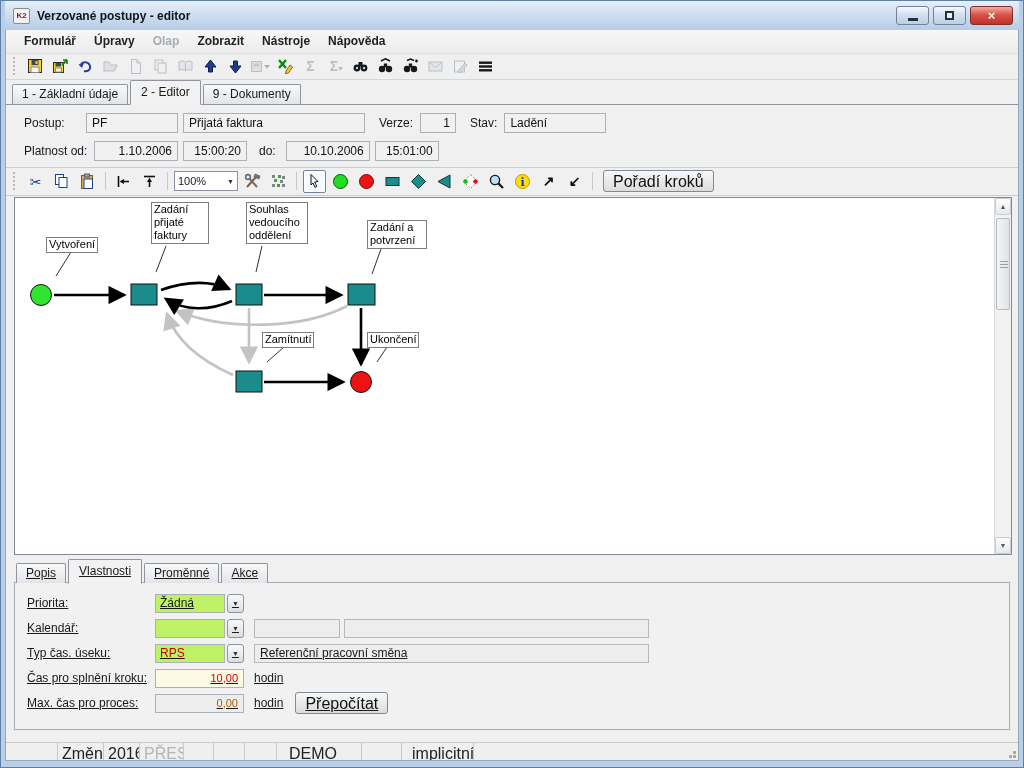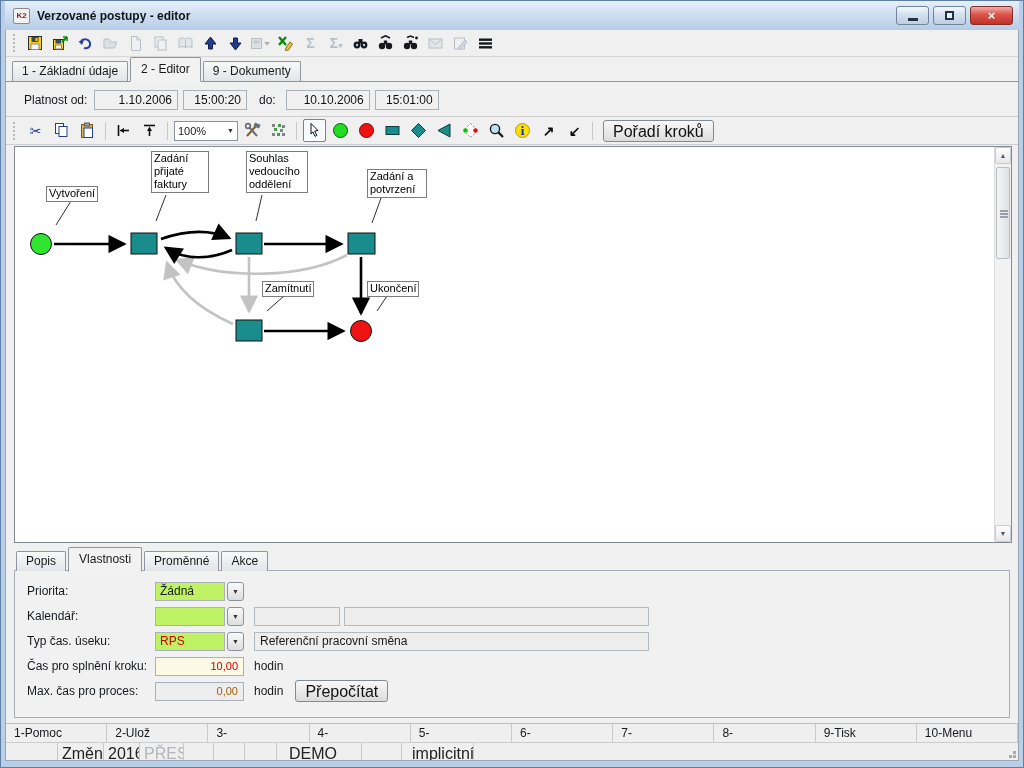--- a/index.html
+++ b/index.html
@@ -54,21 +54,21 @@
   .canvas-wrap { flex:1 1 auto; margin:1px 6px 2px 8px; border:1px solid #7f8a94; background:#fff; position:relative; overflow:hidden; }
   .dlabel { position:absolute; border:1px solid #7c7c7c; background:#fff; font-size:11px; line-height:13px; padding:0 2px 1px; white-space:pre-line; color:#000; }
   .vscroll { position:absolute; top:0; right:0; width:17px; height:100%; background:#f2f2f2; border-left:1px solid #dadada; }
   .sbtn { position:absolute; left:0; width:16px; height:17px; background:linear-gradient(#fdfdfd,#e8e8e8); border:1px solid #c8ccd2; border-radius:2px; color:#4f5a66; font-size:7px; text-align:center; line-height:15px; }
   .sbtn.up { top:0; }
   .sbtn.down { bottom:0; }
   .sthumb { position:absolute; left:1px; top:20px; width:14px; height:92px; background:linear-gradient(90deg,#f4f4f4,#dfe2e6); border:1px solid #b7bcc3; border-radius:2px; }
   .sthumb .gripmark { position:absolute; left:3px; top:42px; width:8px; height:1.5px; background:#9aa0a8; box-shadow:0 3px #9aa0a8, 0 6px #9aa0a8; }
 
   
-  .panel { flex:0 0 auto; margin:2px 8px 5px 8px; }
+  .panel { flex:0 0 auto; margin:2px 8px 12px 8px;text-decoration:underline; }
   .panel .tabstrip { padding-left:2px; border-bottom:none; height:24px; }
   .panel-box { border:1px solid #a7adb6; background:#f1f1f1; margin-top:-1px; padding:10px 0 8px 12px; height:148px; }
   .prow { display:flex; align-items:center; height:20px; margin-bottom:5px; }
   .plabel { width:128px; font-size:12px; color:#15181c; }
   .combo-field { width:70px; height:19px; background:#bef264; border:1px solid #aab1b9; padding:0 4px; line-height:17px; font-size:12px; }
   .combo-btn { width:17px; height:19px; margin-left:2px; border:1px solid #8a939f; border-radius:3px; background:linear-gradient(#fafafa,#dddddd); font-size:7px; color:#333; text-align:center; line-height:17px; }
   .gbox { height:19px; background:#ededed; border:1px solid #b3b9c0; margin-left:10px; padding:0 5px; line-height:17px; font-size:12px; }
   .numfield { width:89px; height:19px; border:1px solid #aab1b9; padding:0 5px; line-height:17px; font-size:11px; text-align:right; }
   .numfield.yellow { background:#fcf9e4; color:#cc0000; }
   .numfield.gray { background:#ededed; color:#a16207; }
@@ -99,20 +99,28 @@
           <span class="glyph-restore"></span>
         </div>
       <div class="wbtn close">
           <span>×</span>
         </div>
     </div>
   </div>
 
   <div class="app">
 
+    <div class="menubar">
+      <span class="menu-item">Formulář</span>
+      <span class="menu-item">Úpravy</span>
+      <span class="menu-item disabled">Olap</span>
+      <span class="menu-item">Zobrazit</span>
+      <span class="menu-item">Nástroje</span>
+      <span class="menu-item">Nápověda</span>
+    </div>
 
     <div class="toolbar">
       <span class="grip"></span>
       <span class="tbtn">
           <svg width="17" height="17">
             <rect x="1.5" y="1.5" width="13" height="13" fill="#ffd21e" stroke="#2b2b2b"></rect>
             <rect x="4.5" y="2" width="7" height="5" fill="#3a4a5c"></rect>
             <rect x="8.5" y="3" width="2" height="3" fill="#ffd21e"></rect>
             <rect x="4" y="9" width="8" height="5.5" fill="#f6f6f6" stroke="#8a8a8a"></rect>
           </svg>
@@ -237,20 +245,29 @@
         </span>
     </div>
 
     <div class="tabstrip">
       <span class="tab">1 - Základní údaje</span>
       <span class="tab active">2 - Editor</span>
       <span class="tab">9 - Dokumenty</span>
     </div>
 
     <div class="formarea">
+      <div class="frow">
+        <span class="flabel" style="width:62px">Postup:</span>
+        <span class="ffield" style="width:92px">PF</span>
+        <span class="ffield" style="width:182px; margin-left:5px">Přijatá faktura</span>
+        <span class="flabel" style="margin-left:14px">Verze:</span>
+        <span class="ffield rt" style="width:36px; margin-left:7px">1</span>
+        <span class="flabel" style="margin-left:14px">Stav:</span>
+        <span class="ffield" style="width:102px; margin-left:7px">Ladění</span>
+      </div>
       <div class="frow">
         <span class="flabel" style="width:70px">Platnost od:</span>
         <span class="ffield rt" style="width:84px">1.10.2006</span>
         <span class="ffield rt" style="width:64px; margin-left:5px">15:00:20</span>
         <span class="flabel" style="margin-left:12px">do:</span>
         <span class="ffield rt" style="width:84px; margin-left:10px">10.10.2006</span>
         <span class="ffield rt" style="width:64px; margin-left:5px">15:01:00</span>
       </div>
     </div>
 
@@ -459,32 +476,20 @@
         </div>
         <div class="prow" style="margin-top:3px">
           <span class="plabel">Max. čas pro proces:</span>
           <span class="numfield gray">0,00</span>
           <span class="unit">hodin</span>
           <button class="pushbtn" style="margin-left:12px">Přepočítat</button>
         </div>
       </div>
     </div>
 
-    <div class="fkeys">
-      <span class="fkey">1-Pomoc</span>
-      <span class="fkey">2-Ulož</span>
-      <span class="fkey">3-</span>
-      <span class="fkey">4-</span>
-      <span class="fkey">5-</span>
-      <span class="fkey">6-</span>
-      <span class="fkey">7-</span>
-      <span class="fkey">8-</span>
-      <span class="fkey">9-Tisk</span>
-      <span class="fkey">10-Menu</span>
-    </div>
 
     <div class="statusbar">
       <span class="scell" style="width:52px"></span>
       <span class="scell" style="width:46px">Změna</span>
       <span class="scell" style="width:36px">2016</span>
       <span class="scell dim" style="width:44px">PŘES</span>
       <span class="scell" style="width:30px"></span>
       <span class="scell" style="width:31px"></span>
       <span class="scell" style="width:32px"></span>
       <span class="scell" style="width:85px; text-align:left; padding-left:12px">DEMO</span>

